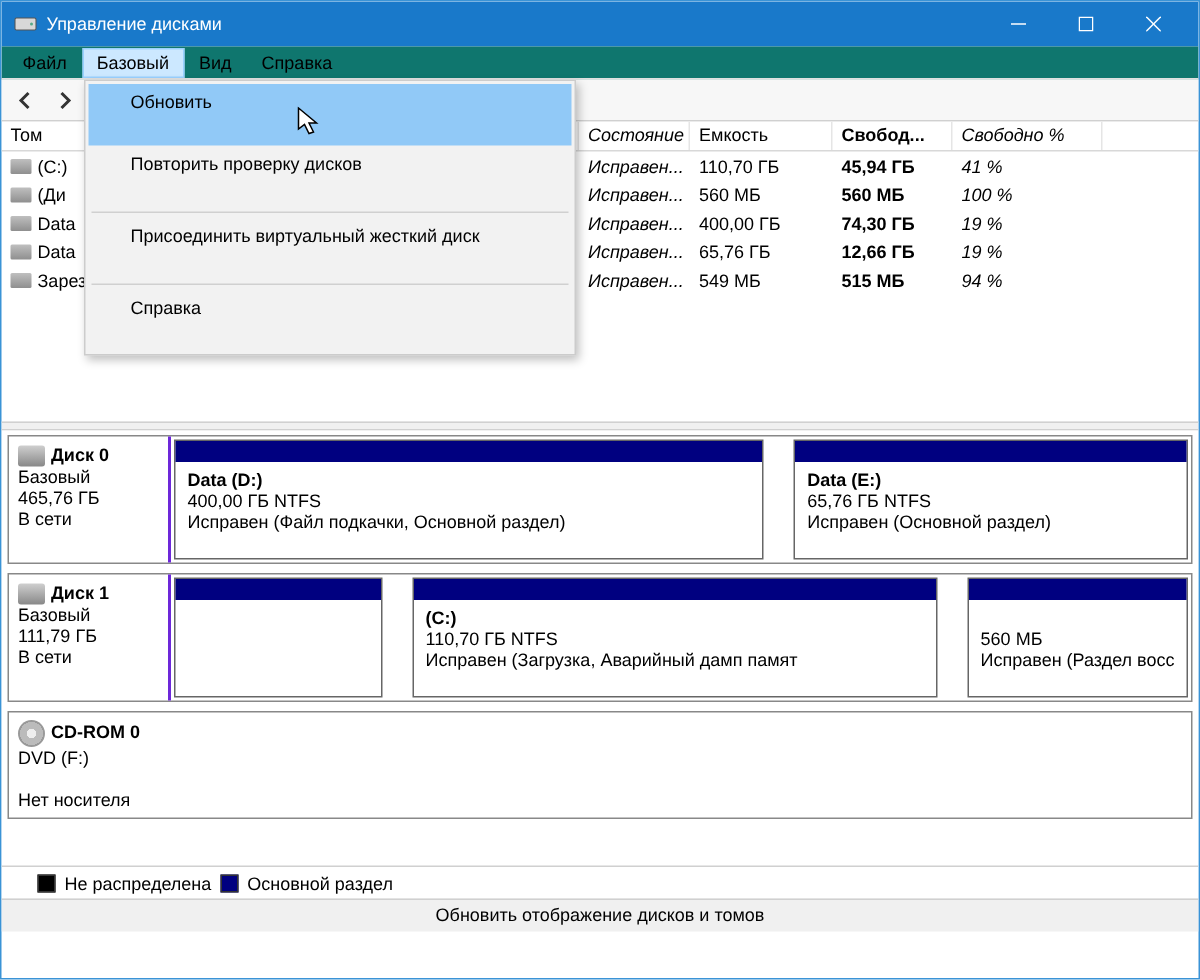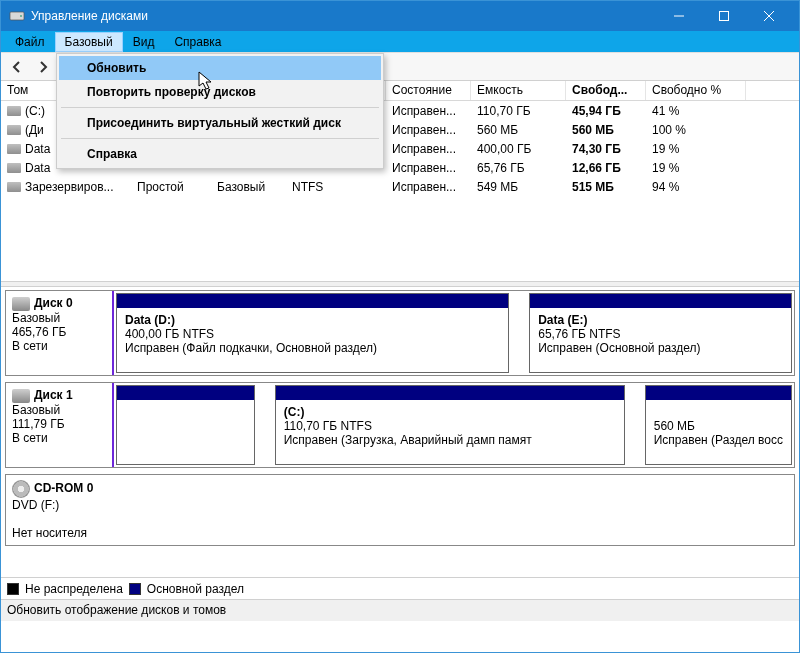--- a/index.html
+++ b/index.html
@@ -6,71 +6,71 @@
   body { background: #fff; width: 800px; height: 653px; overflow: hidden; position: relative; border: 1px solid #3a93d6; }
   
   
   .titlebar { height: 30px; background: #1979ca; color: #ffffff; display: flex; align-items: center; padding: 0 8px; font-size: 12px; }
   .titlebar .icon { margin-right: 6px; }
   .titlebar .title { flex: 1; }
   .titlebar .winbtns { display: flex; }
   .titlebar .winbtn { width: 45px; height: 30px; display: flex; align-items: center; justify-content: center; cursor: pointer; }
   
   
-  .menubar { height: 22px; background: #0ea5e9; border-bottom: 1px solid #e0e0e0; display: flex; align-items: center; font-size: 12px; padding: 0 4px; }
+  .menubar { height: 22px; background: #0f766e; border-bottom: 1px solid #e0e0e0; display: flex; align-items: center; font-size: 12px; padding: 0 4px; }
   .menubar .mitem { padding: 3px 10px; cursor: pointer; }
   .menubar .mitem.open { background: #cce8ff; border: 1px solid #99d1ff; padding: 2px 9px; }
   
   
   .toolbar { height: 28px; background: #f7f7f7; border-bottom: 1px solid #d0d0d0; display: flex; align-items: center; padding: 0 4px; gap: 2px; }
   .tbtn { width: 24px; height: 24px; display: flex; align-items: center; justify-content: center; cursor: pointer; color: #555; }
   .tsep { width: 1px; height: 20px; background: #ccc; margin: 0 2px; }
   
   
   .dropdown { position: absolute; top: 52px; left: 55px; width: 328px; background: #f2f2f2; border: 1px solid #ccc; box-shadow: 2px 3px 6px rgba(0,0,0,0.25); z-index: 100; padding: 2px; }
-  .dropdown .ditem { padding: 5px 12px 5px 28px; font-size: 12px; cursor: pointer; font-weight: bold; }
+  .dropdown .ditem { padding: 5px 12px 22px 28px; font-size: 12px; cursor: pointer; }
   .dropdown .ditem.hl { background: #91c9f7; }
   .dropdown .dsep { height: 1px; background: #d0d0d0; margin: 3px 2px; }
   
   
   .cursor { position: absolute; top: 70px; left: 197px; z-index: 200; pointer-events: none; }
   
   
   .vollist { height: 200px; overflow: hidden; }
   .vhead { display: flex; height: 20px; border-bottom: 1px solid #d8d8d8; font-size: 12px; background: #fff; }
   .vhead .vh { border-right: 1px solid #e5e5e5; padding: 2px 6px; white-space: nowrap; overflow: hidden; }
   .vrow { display: flex; height: 19px; font-size: 12px; align-items: center; }
   .vrow .vc { padding: 1px 6px; white-space: nowrap; overflow: hidden; }
   .vrow .vicon { width: 14px; height: 10px; background: linear-gradient(#bfbfbf,#8f8f8f); border-radius: 1px; display: inline-block; margin-right: 4px; vertical-align: middle; }
   .c0 { width: 130px; } .c1 { width: 80px; } .c2 { width: 75px; } .c3 { width: 100px; }
-  .c4 { width: 85px; } .c5 { width: 95px; } .c6 { width: 80px; font-weight: bold; } .c7 { width: 100px; }
+  .c4 { width: 74px; font-style: italic; } .c5 { width: 95px; } .c6 { width: 80px; font-weight: bold; } .c7 { width: 100px; font-style: italic; }
   
   
   .splitter { height: 6px; background: #f0f0f0; border-top: 1px solid #d0d0d0; border-bottom: 1px solid #d0d0d0; cursor: row-resize; }
   
   
   .diskmap { background: #fff; padding: 3px 4px; overflow-y: auto; }
   .diskrow { display: flex; border: 1px solid #888; margin-bottom: 6px; min-height: 86px; background: #fff; }
   .diskrow.short { min-height: 66px; }
   .dinfo { width: 108px; border-right: 2px solid #6d28d9; padding: 5px 6px; font-size: 12px; }
   .dinfo .dicon { width: 18px; height: 14px; display: inline-block; background: linear-gradient(#cfcfcf,#888); border-radius: 2px; margin-right: 4px; vertical-align: middle; }
   .dinfo .cdicon { width: 18px; height: 18px; display: inline-block; background: radial-gradient(circle,#eee 25%,#bbb 26%,#bbb 60%,#999 61%); border-radius: 50%; margin-right: 4px; vertical-align: middle; }
   .dinfo b { font-weight: bold; }
   .dparts { flex: 1; display: flex; gap: 20px; padding: 2px; }
   .part { border: 1px solid #666; display: flex; flex-direction: column; }
   .part .pbar { height: 14px; background: #000080; }
   .part .pbody { padding: 5px 8px; font-size: 12px; flex: 1; white-space: nowrap; overflow: hidden; }
   .part .pbody b { font-weight: bold; }
   
   
-  .legend { height: 22px; border-top: 1px solid #d0d0d0; background: #fff; display: flex; align-items: center; gap: 6px; padding: 0 6px; font-size: 12px; }
+  .legend { height: 22px; border-top: 1px solid #d0d0d0; background: #fff; display: flex; align-items: center; gap: 6px; padding: 0 24px; font-size: 12px; }
   .lsw { width: 12px; height: 12px; border: 1px solid #333; }
   
   
-  .status { height: 22px; background: #f0f0f0; border-top: 1px solid #d0d0d0; font-size: 12px; padding: 3px 6px; }
+  .status { height: 22px; background: #f0f0f0; border-top: 1px solid #d0d0d0; font-size: 12px; padding: 3px 6px; text-align: center; }
 </style>
 </head>
 <body>
 
 <div class="titlebar">
   <span class="icon">
     <svg width="16" height="16" viewBox="0 0 16 16">
         <rect x="1" y="5" width="14" height="8" rx="1" fill="#d8d8d8" stroke="#555" stroke-width="0.7"></rect>
         <circle cx="12" cy="9" r="1" fill="#5a8"></circle>
       </svg>

